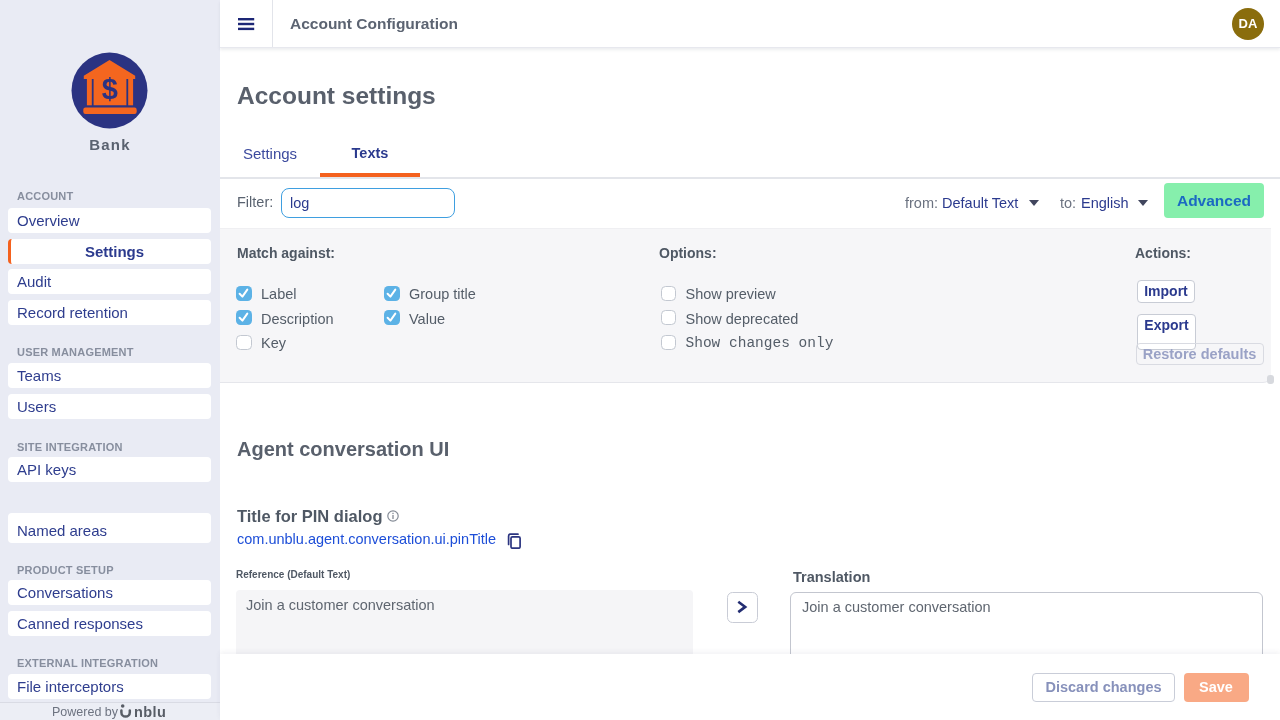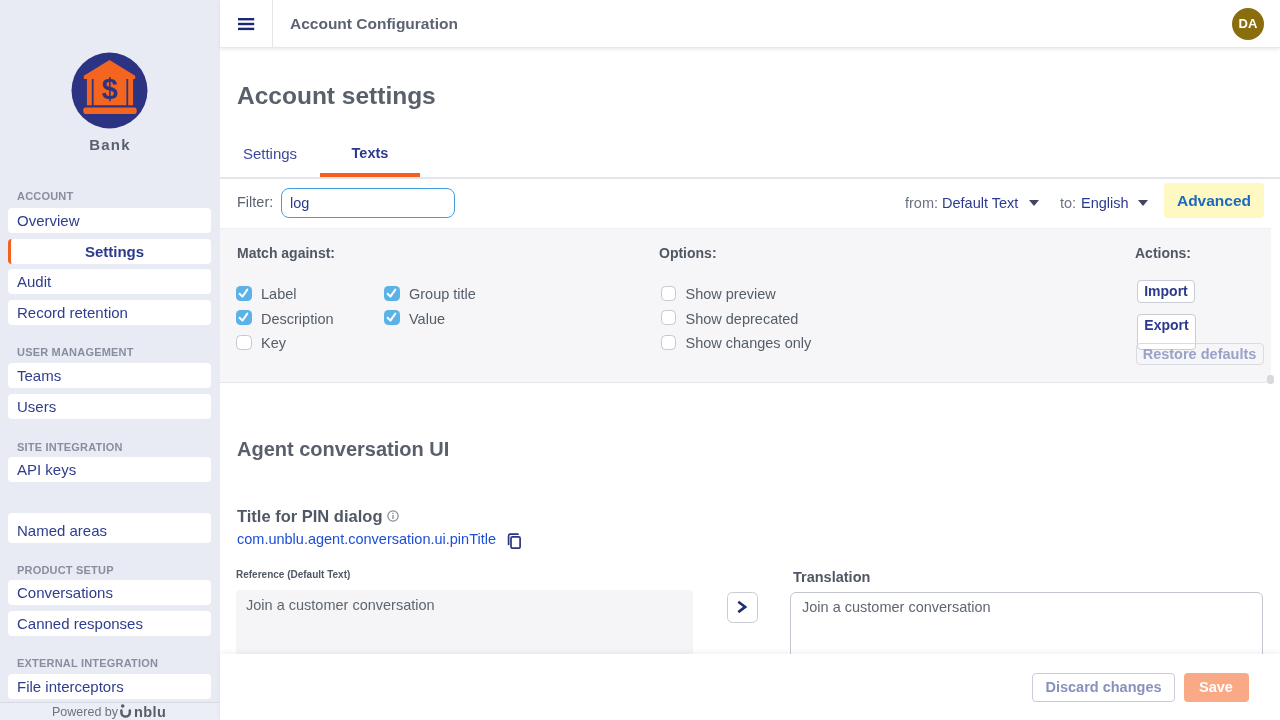--- a/index.html
+++ b/index.html
@@ -98,21 +98,21 @@
 <div class="t" style="left:237px; top:195px; font-size:14.5px; color:#5a6370;">Filter:</div>
 <div class="abs" style="left:281px; top:188px; width:174px; height:30px; border:1.5px solid #3f9fe0; border-radius:8px; background:#fff;"></div>
 <div class="t" style="left:290px; top:195.5px; font-size:14.5px; color:#2b3a8e;">log</div>
 
 <div class="t" style="left:905px; top:195.5px; font-size:14.5px; color:#6b7280;">from:</div>
 <div class="t" style="left:942px; top:195.5px; font-size:14.5px; color:#2b3a8e;">Default Text</div>
 <div class="abs" style="left:1029px; top:200px; width:0; height:0; border-left:5px solid transparent; border-right:5px solid transparent; border-top:6px solid #41465e;"></div>
 <div class="t" style="left:1060px; top:195.5px; font-size:14.5px; color:#6b7280;">to:</div>
 <div class="t" style="left:1081px; top:195.5px; font-size:14.5px; color:#2b3a8e;">English</div>
 <div class="abs" style="left:1138px; top:200px; width:0; height:0; border-left:5px solid transparent; border-right:5px solid transparent; border-top:6px solid #41465e;"></div>
-<div class="abs" style="left:1164px; top:183px; width:100px; height:35px; background:#fef9c3; border-radius:4px;
+<div class="abs" style="left:1164px; top:183px; width:100px; height:35px; background:#86efac; border-radius:4px;
   color:#1b69c2; font-size:15.5px; font-weight:bold; text-align:center; line-height:35px;">Advanced</div>
 
 <div id="panel"></div>
 <div class="abs" style="left:1267px; top:375px; width:7px; height:9px; background:#d7d9de; border-radius:3px;"></div>
 <div class="t b" style="left:237px; top:246px; font-size:14px; color:#4f5864;">Match against:</div>
 <div class="cb cbon" style="left:236px; top:285.5px;"><svg width="15" height="15" viewBox="0 0 15 15">
       <path d="M3.6 7.8 L6.4 10.6 L11.3 3.6" fill="none" stroke="#fff" stroke-width="2" stroke-linecap="round" stroke-linejoin="round"></path>
     </svg></div>
 <div class="cbl" style="left:261px; top:286.9px;">Label</div>
 <div class="cb cbon" style="left:236px; top:310.3px;"><svg width="15" height="15" viewBox="0 0 15 15">
@@ -129,21 +129,21 @@
       <path d="M3.6 7.8 L6.4 10.6 L11.3 3.6" fill="none" stroke="#fff" stroke-width="2" stroke-linecap="round" stroke-linejoin="round"></path>
     </svg></div>
 <div class="cbl" style="left:409px; top:311.7px;">Value</div>
 
 <div class="t b" style="left:659px; top:246px; font-size:14px; color:#4f5864;">Options:</div>
 <div class="cb cboff" style="left:660.5px; top:285.5px;"></div>
 <div class="cbl" style="left:685.5px; top:286.9px;">Show preview</div>
 <div class="cb cboff" style="left:660.5px; top:310.3px;"></div>
 <div class="cbl" style="left:685.5px; top:311.7px;">Show deprecated</div>
 <div class="cb cboff" style="left:660.5px; top:335px;"></div>
-<div class="cbl" style="left:685.5px; top:336.4px;">Show changes only</div>
+<div class="cbl" style="left:685.5px; top:336.4px;font-family:Liberation Mono, monospace;">Show changes only</div>
 
 <div class="t b" style="left:1135px; top:246px; font-size:14px; color:#4f5864;">Actions:</div>
 <div class="wbtn" style="left:1137px; top:279.5px; width:58px; height:23px; line-height:21px;">Import</div>
 <div class="wbtn" style="left:1137px; top:314px; width:59px; height:36px; line-height:21px;">Export</div>
 <div class="abs" style="left:1135.5px; top:343px; width:128px; height:22px; border:1px solid #d9dbe2; border-radius:4px;
   color:#9aa2c6; font-size:14.5px; font-weight:bold; text-align:center; line-height:20px;">Restore defaults</div>
 
 <div class="t b" style="left:237px; top:439px; font-size:20px; color:#59606c;">Agent conversation UI</div>
 <div class="t b" style="left:237px; top:508.4px; font-size:16.5px; color:#4f5864;">Title for PIN dialog</div>
 <svg class="abs" style="left:386.5px; top:510px;" width="12" height="12" viewBox="0 0 12 12">

